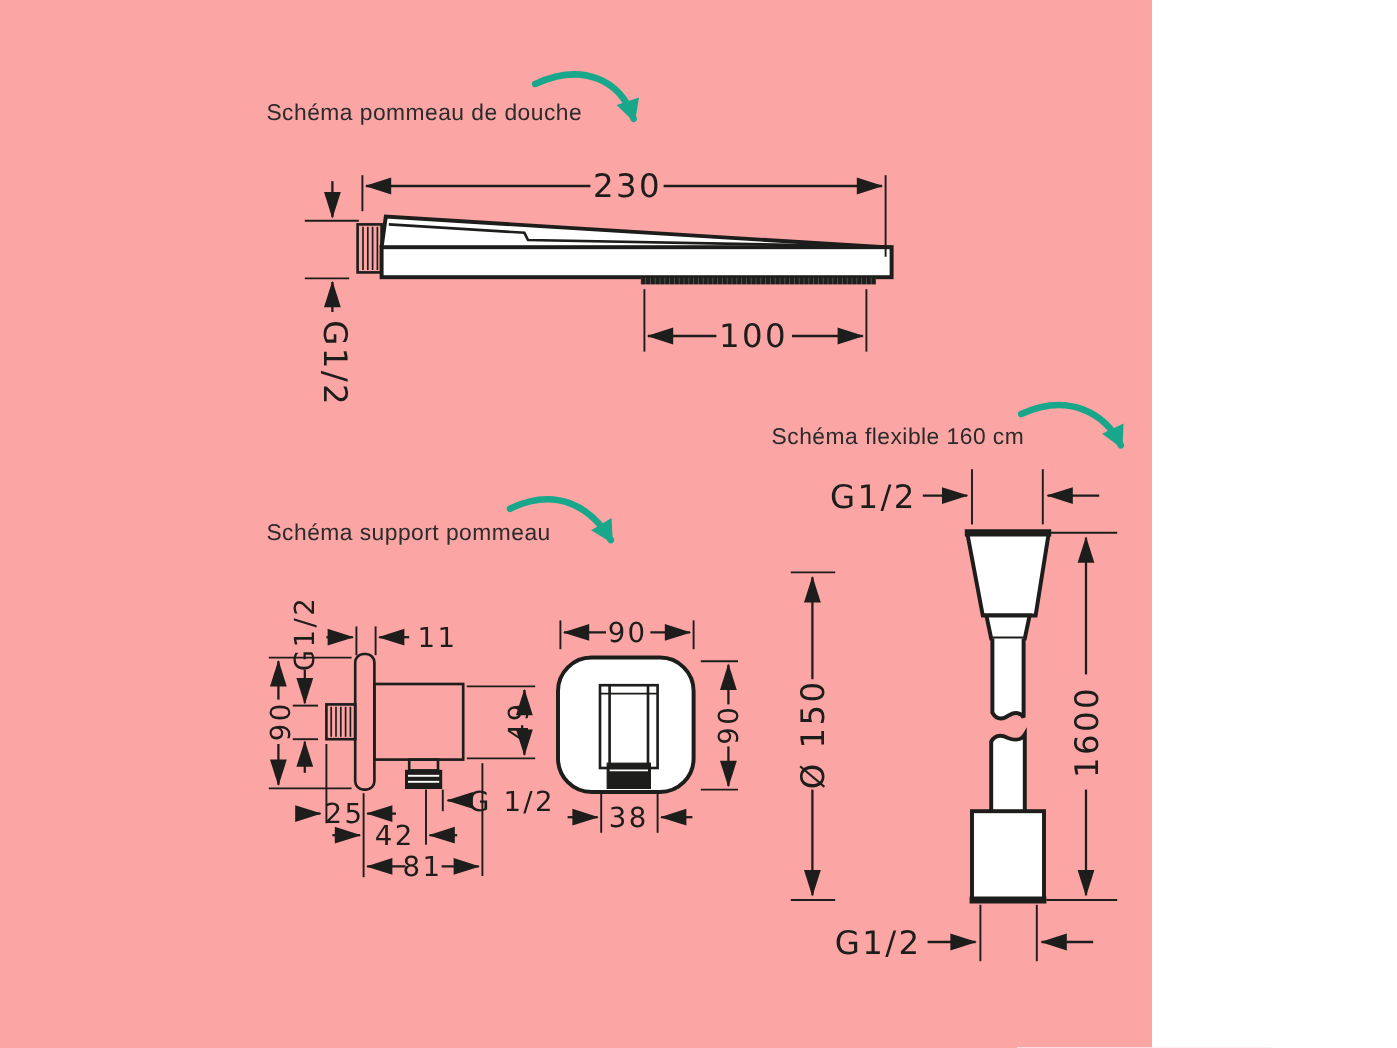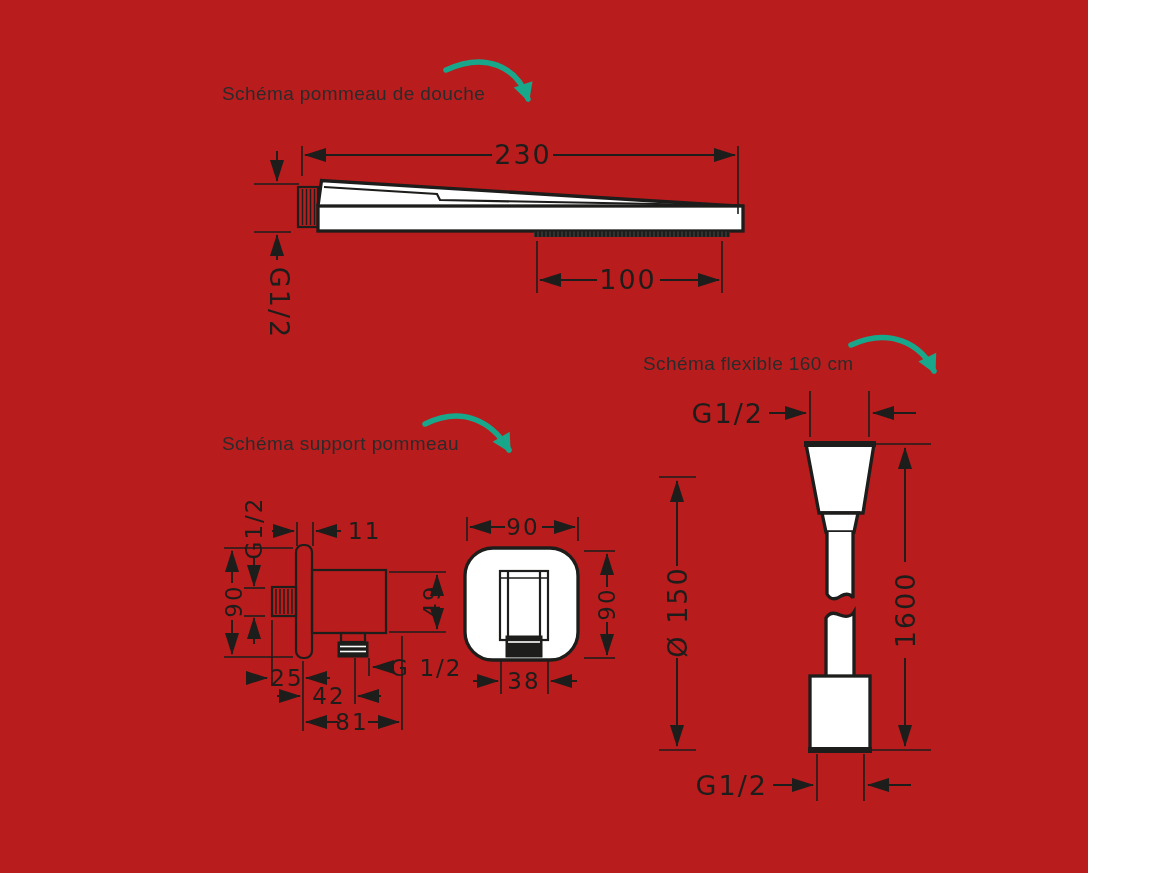--- a/index.html
+++ b/index.html
@@ -1,16 +1,16 @@
 <!DOCTYPE html>
 <html><head>
 <meta charset="utf-8">
 <style>
   html,body{margin:0;padding:0;background:#ffffff;}
-  .canvas{position:relative;width:1088px;height:873px;background:#b91c1c;overflow:hidden;
+  .canvas{position:relative;width:960px;height:873px;background:#fca5a5;overflow:hidden;
           font-family:"Liberation Sans",sans-serif;}
   svg{position:absolute;left:0;top:0;}
   .sec-label{font-family:"Liberation Sans",sans-serif;font-size:19px;fill:#2b2b2b;letter-spacing:.4px;}
   .dimtext{font-family:"DejaVu Sans","Liberation Sans",sans-serif;font-size:23px;fill:#1d1d1b;letter-spacing:2px;}
   .dimtext-lg{font-family:"DejaVu Sans","Liberation Sans",sans-serif;font-size:27px;fill:#1d1d1b;letter-spacing:2px;}
   .dim{stroke:#1d1d1b;stroke-width:1.9;fill:none;}
   .ext{stroke:#1d1d1b;stroke-width:1.6;fill:none;}
   .ln2{stroke:#1d1d1b;stroke-width:2.2;fill:none;}
   .ln3{stroke:#1d1d1b;stroke-width:3.3;fill:#ffffff;}
   .thin{stroke:#1d1d1b;stroke-width:1.4;fill:none;}

